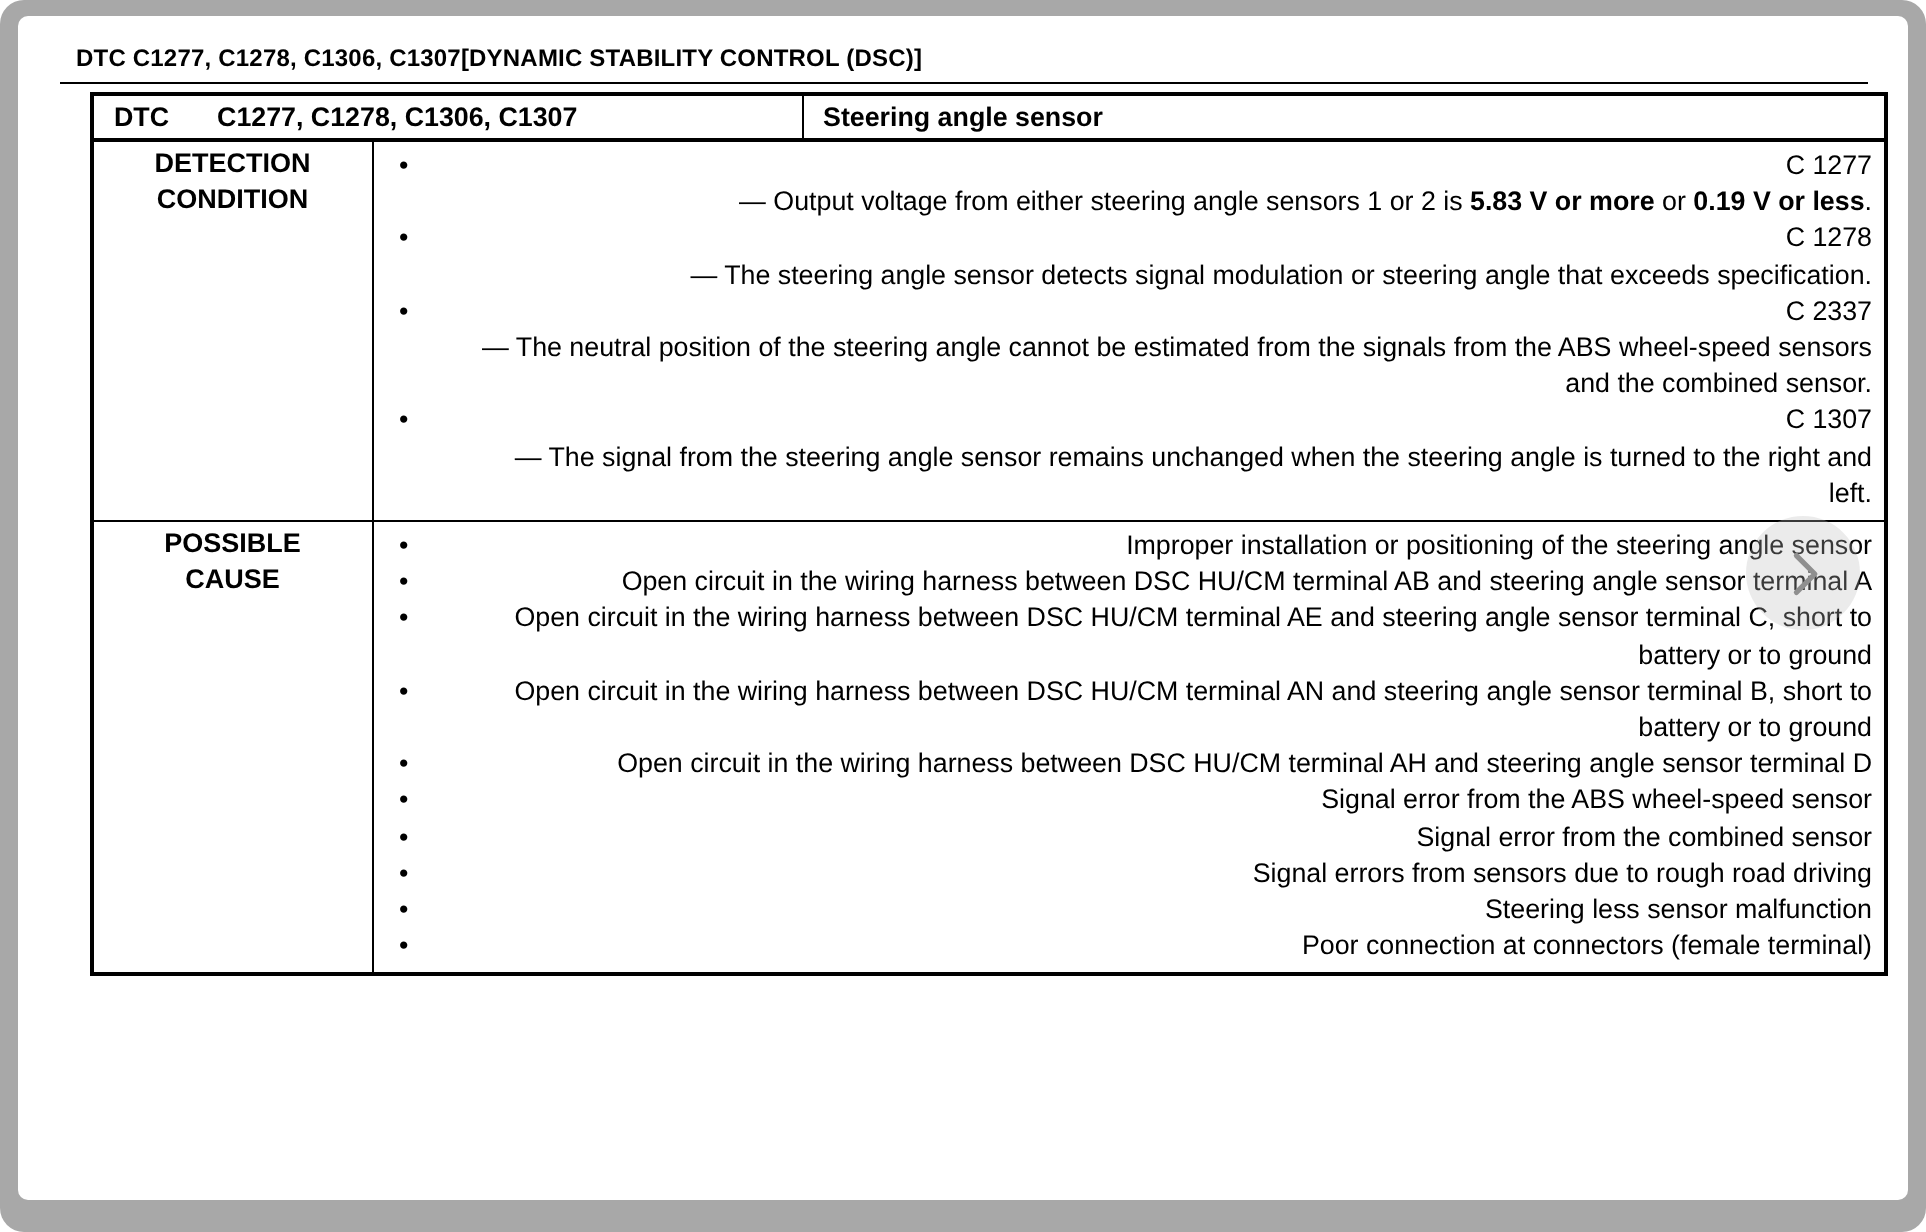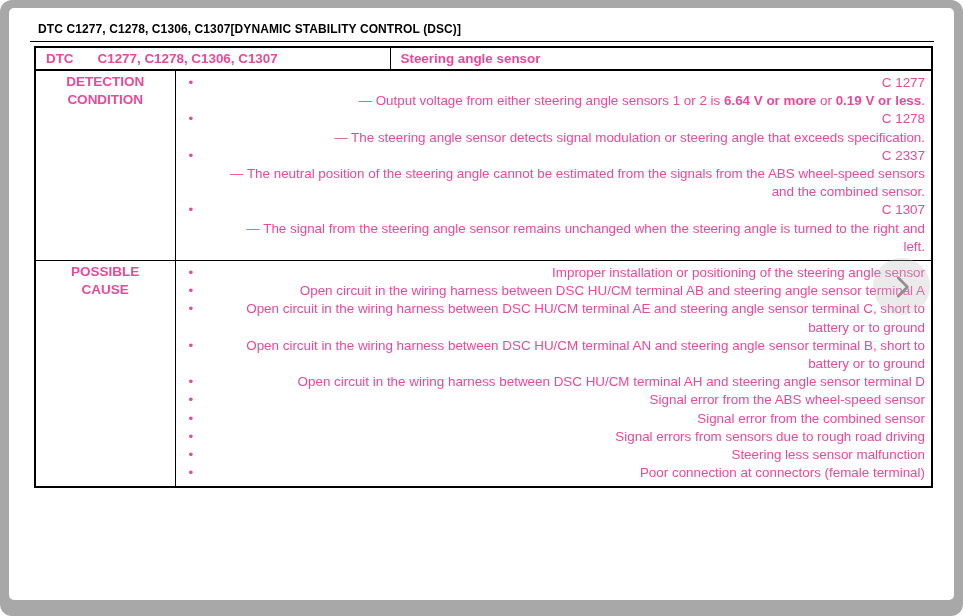--- a/index.html
+++ b/index.html
@@ -2,22 +2,22 @@
 <html><head>
 <meta charset="utf-8">
 <style>
   html,body{margin:0;padding:0;background:#ffffff;}
   body{width:963px;height:616px;position:relative;font-family:"Liberation Sans",sans-serif;-webkit-font-smoothing:antialiased;}
   .frame{position:absolute;inset:0;background:#a8a8a8;border-radius:12px;overflow:hidden;}
   .page{position:absolute;left:9px;top:8px;right:9px;bottom:16px;background:#ffffff;border-radius:5px;padding:0 20px 0 21px;box-sizing:border-box;overflow:hidden;}
   .title{margin:14px 0 0 8px;font-size:12px;font-weight:bold;color:#000;letter-spacing:.1px;}
   .rule{border-bottom:1.5px solid #000;margin-top:5px;width:100%;}
   .doc-id{text-align:right;font-size:8.5px;color:#1a1a1a;margin-top:1px;line-height:10px;}
-  table.dtc{border-collapse:collapse;margin-left:4px;margin-top:4px;width:calc(100% - 5px);table-layout:fixed;
-    font-size:13.4px;color:#ec4899;border:2px solid #000;}
+  table.dtc{border-collapse:collapse;margin-left:15px;margin-top:4px;width:calc(100% - 5px);table-layout:fixed;
+    font-size:13.4px;color:#000000;border:2px solid #000;}
   table.dtc td{border:1.5px solid #000;vertical-align:top;}
   tr.hdr td{font-weight:bold;padding:2px 6px 2px 10px;border-bottom:2px solid #000;height:17px;vertical-align:middle;}
   tr.hdr .codes{margin-left:24px;}
   td.rowlabel{font-weight:bold;text-align:center;vertical-align:middle;font-size:13.5px;line-height:18px;padding:2px;}
   td.content{padding:3px 6px 4px 10px;line-height:18.2px;text-align:right;}
   .li{position:relative;padding-left:18px;}
   .li::before{content:"\2022";position:absolute;left:3px;top:0;}
   .desc{margin-left:33px;padding-left:0;text-indent:-15px;}
   .b{font-weight:bold;}
   .next-btn{position:absolute;top:258px;right:33px;width:57px;height:57px;border-radius:50%;
@@ -45,21 +45,21 @@
           <span>DTC</span><span class="codes">C1277, C1278, C1306, C1307</span>
         </td>
         <td>Steering angle sensor</td>
       </tr>
       <tr>
         <td class="rowlabel">DETECTION<br>CONDITION</td>
         <td class="content" colspan="2">
           <div>
                 <div class="li">
                   <div class="code">C 1277</div>
-                  <div class="desc"><span>— Output voltage from either steering angle sensors 1 or 2 is </span><span class="b">6.64 V or more</span><span> or </span><span class="b">0.19 V or less</span><span>.</span></div>
+                  <div class="desc"><span>— Output voltage from either steering angle sensors 1 or 2 is </span><span class="b">5.83 V or more</span><span> or </span><span class="b">0.19 V or less</span><span>.</span></div>
                 </div>
                 <div class="li">
                   <div class="code">C 1278</div>
                   <div class="desc"><span>— The steering angle sensor detects signal modulation or steering angle that exceeds specification.</span></div>
                 </div>
                 <div class="li">
                   <div class="code">C 2337</div>
                   <div class="desc"><span>— The neutral position of the steering angle cannot be estimated from the signals from the ABS wheel-speed sensors and the combined sensor.</span></div>
                 </div>
                 <div class="li">

